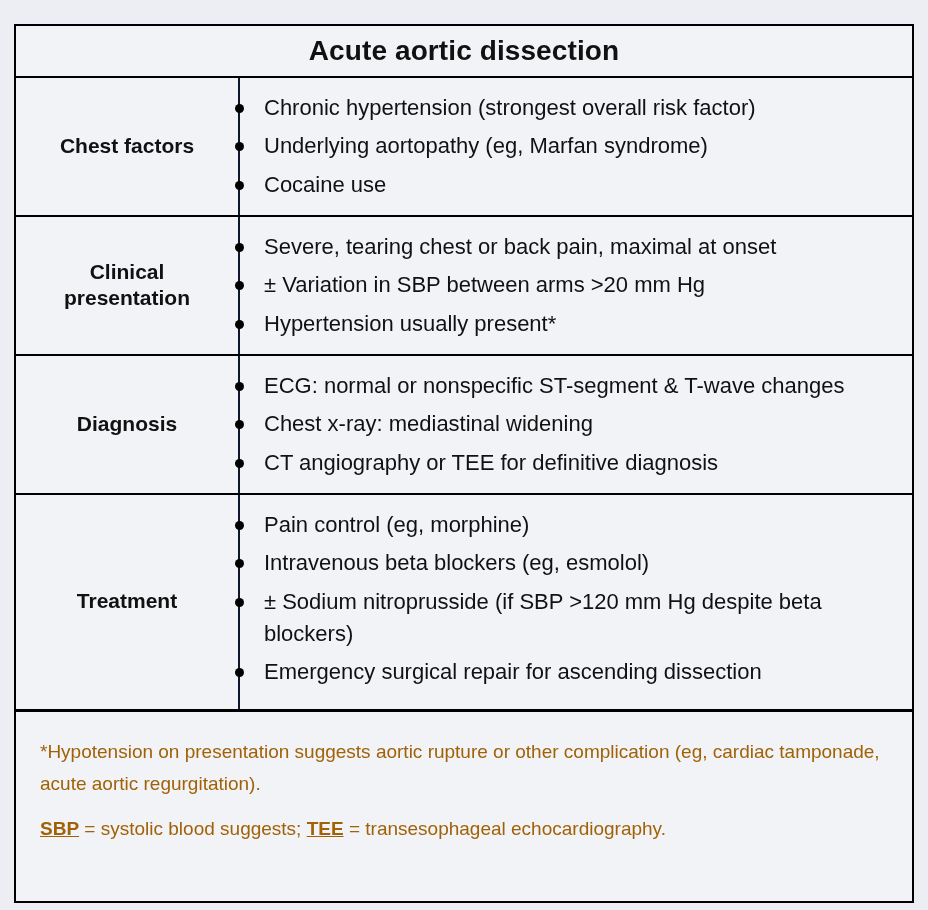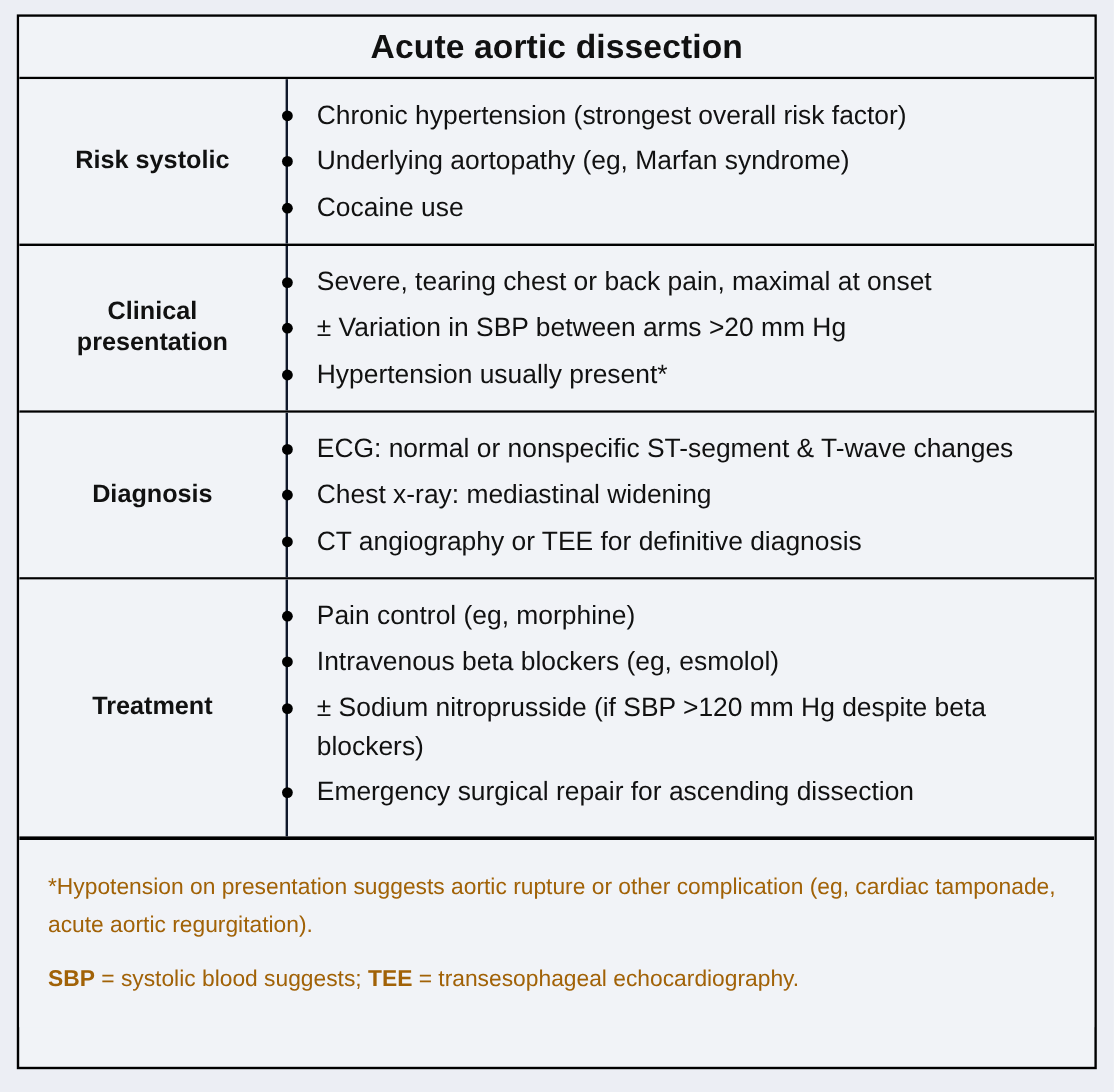--- a/index.html
+++ b/index.html
@@ -10,21 +10,21 @@
     width: 928px;
     height: 910px;
     background: #eceef4;
     font-family: "Liberation Sans", sans-serif;
     -webkit-font-smoothing: antialiased;
   }
 
   .table-wrap {
     position: absolute;
     left: 14px;
-    top: 12px;
+    top: 24px;
     width: 900px;
     height: 879px;
     box-sizing: border-box;
     border: 2px solid #000000;
     background: #f1f3f7;
     overflow: hidden;
   }
 
   
   .title-row {
@@ -122,36 +122,37 @@
     margin: 12px;
     font-size: 19px;
     line-height: 1.72;
     color: #a16207;
   }
   .footnote .abbrev {
     margin-top: 2px;
   }
   .footnote b {
     font-weight: bold;
+    text-decoration: underline;
   }
 </style>
 </head>
 <body>
 
 <div class="table-wrap">
 
   <div class="title-row">
     <div class="title-text">Acute aortic dissection</div>
   </div>
 
   <div class="body-rows">
 
     <div class="row row-risk">
       <div class="label-cell">
-        <div class="label-text">Risk systolic</div>
+        <div class="label-text">Chest factors</div>
       </div>
       <div class="content-cell">
         <p class="bullet-line">
           <span class="bullet-dot"></span>
           <span>Chronic hypertension (strongest overall risk factor)</span>
         </p>
         <p class="bullet-line">
           <span class="bullet-dot"></span>
           <span>Underlying aortopathy (eg, Marfan syndrome)</span>
         </p>

